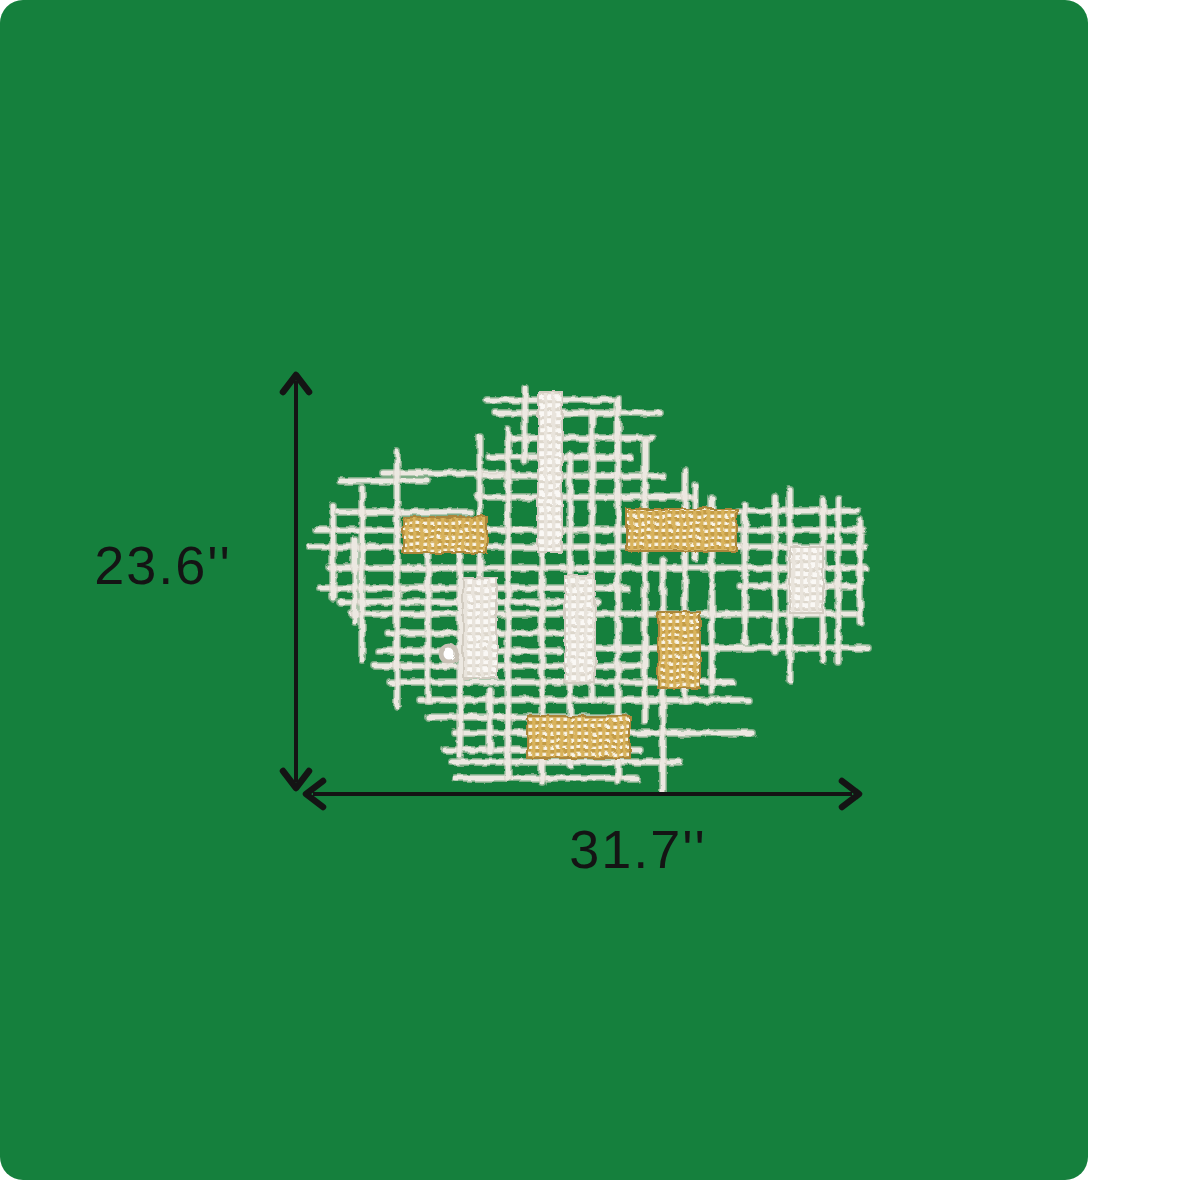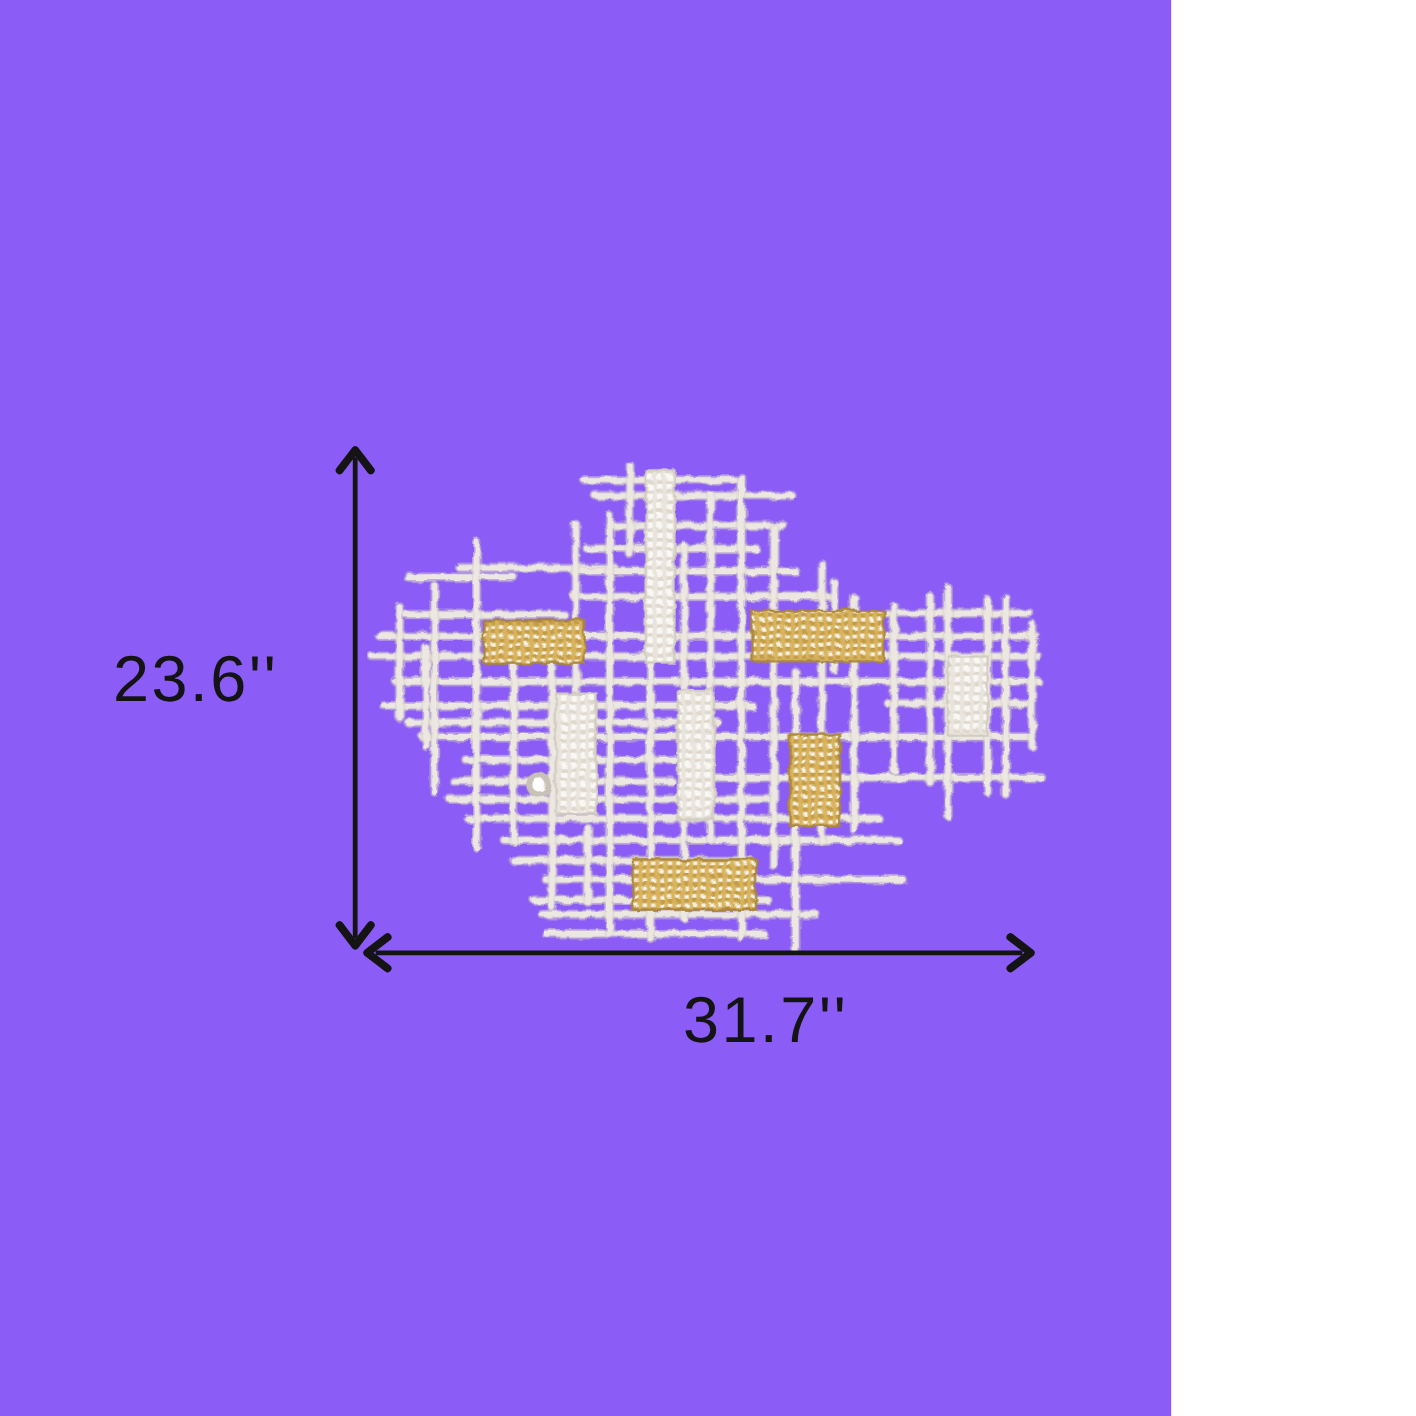--- a/index.html
+++ b/index.html
@@ -2,25 +2,26 @@
 <html><head>
 <meta charset="utf-8">
 <style>
   html, body {
     margin: 0;
     padding: 0;
     background: #ffffff;
   }
   .canvas {
     position: relative;
-    width: 976px;
+    width: 1088px;
     height: 1180px;
-    background: #8b5cf6;
+    background: #15803d;
     overflow: hidden;
     font-family: "Liberation Sans", sans-serif;
+    border-radius: 23px;
   }
   .canvas svg {
     position: absolute;
     left: 0;
     top: 0;
     width: 1180px;
     height: 1180px;
   }
   .dim-label {
     font-family: "Liberation Sans", sans-serif;

